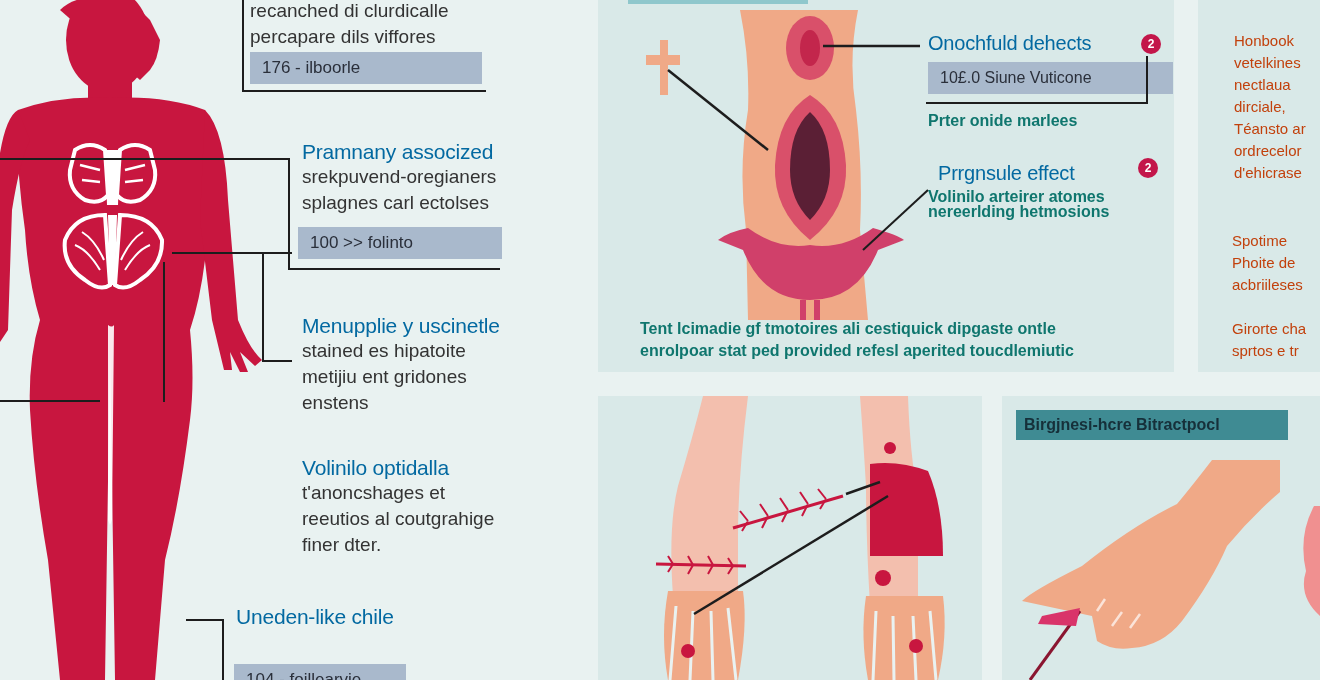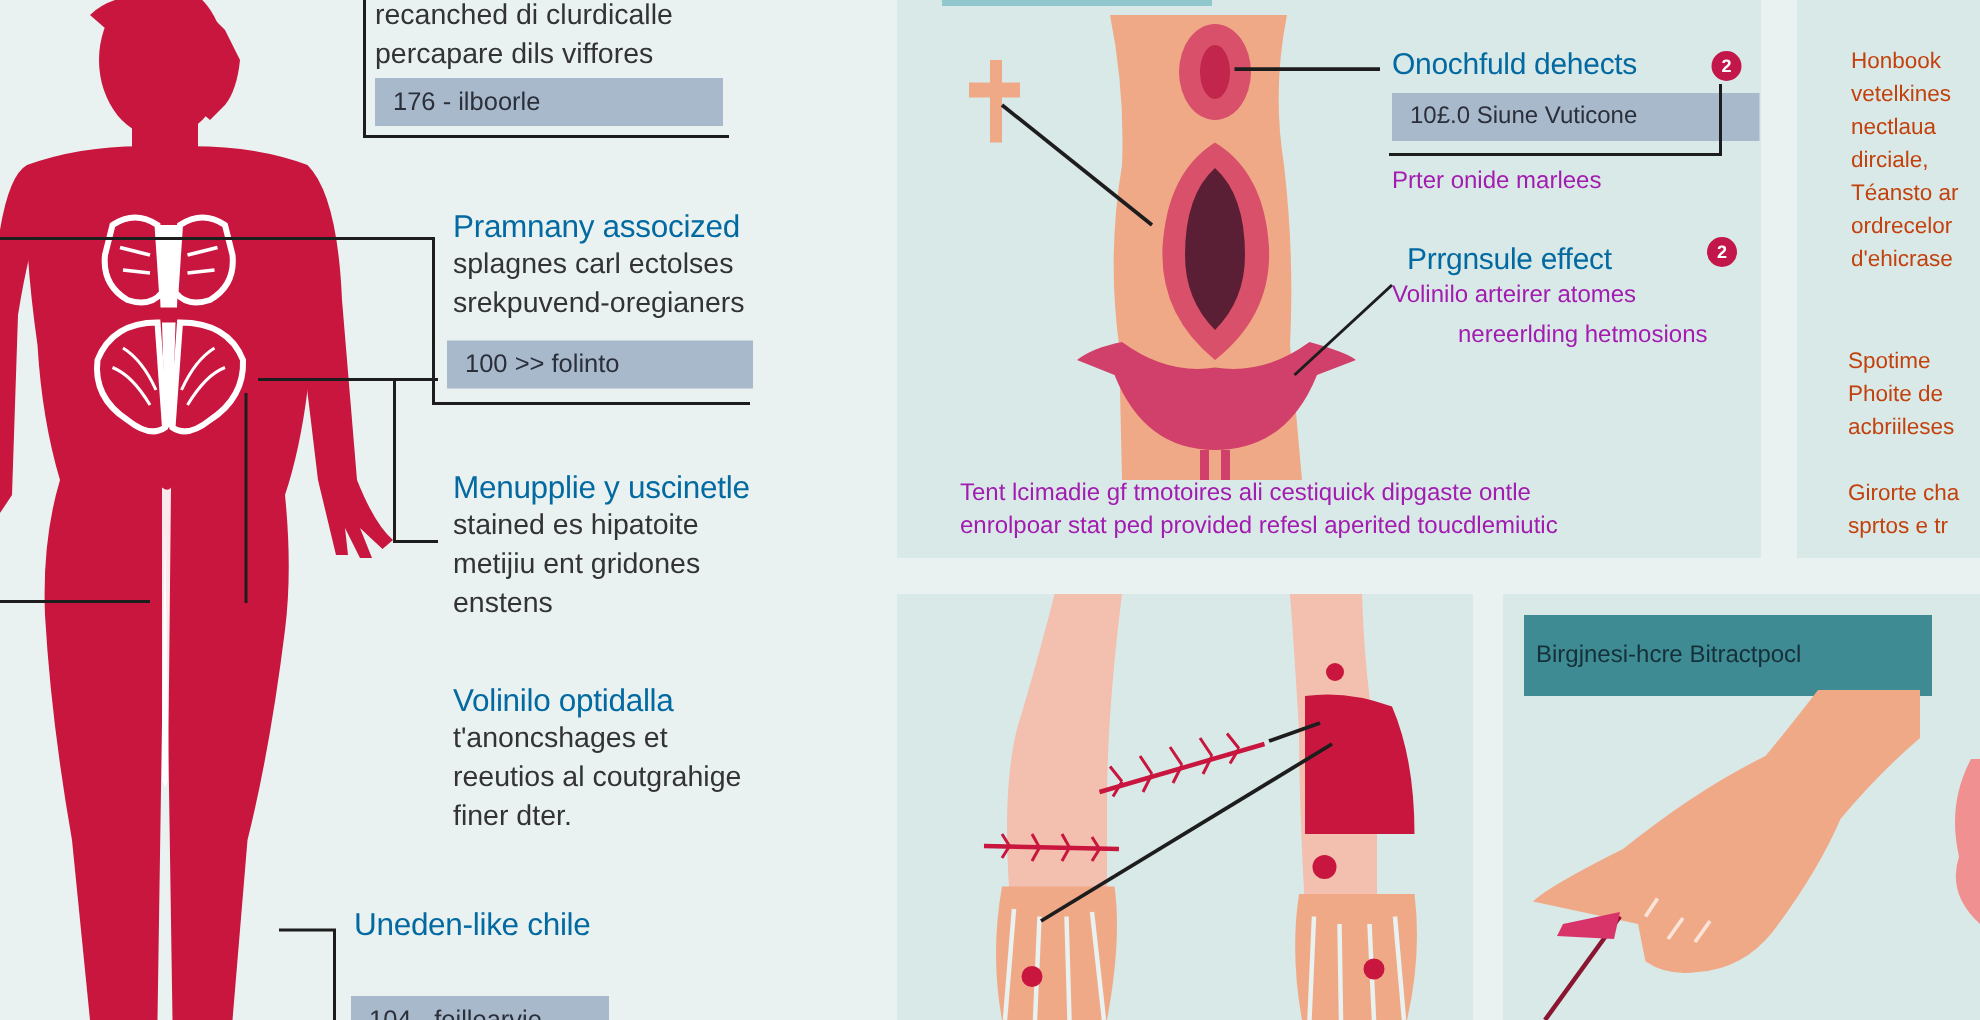--- a/index.html
+++ b/index.html
@@ -7,23 +7,23 @@
   body { background: #e9f2f1; font-family: "Liberation Sans", "DejaVu Sans", sans-serif; color: #222; position: relative; }
 
   .abs { position: absolute; }
   .panel { position: absolute; background: #d9e9e8; }
   .line { position: absolute; background: #1d1d1d; }
 
   .callout-title { font-weight: normal; font-size: 21px; color: #0369a1; white-space: nowrap; letter-spacing: -0.2px; }
   .callout-body { font-size: 19px; color: #333; line-height: 26px; white-space: nowrap; }
   .tag { position: absolute; background: #a9b9cc; color: #2a2f3a; font-size: 17px; padding: 0 12px; line-height: 32px; white-space: nowrap; }
   .badge { position: absolute; width: 20px; height: 20px; border-radius: 50%; background: #c3164a; color: #fff; font-size: 12px; font-weight: bold; text-align: center; line-height: 20px; }
-  .small-body { font-size: 16px; color: #a21caf; line-height: 22px; white-space: nowrap; }
+  .small-body { font-size: 16px; color: #0f766e; line-height: 22px; white-space: nowrap; font-weight: bold; }
   .right-col { font-size: 15px; color: #c2410c; line-height: 22px; white-space: nowrap; }
-  .teal-label { position: absolute; background: #3f8b93; color: #16303a; font-weight: normal; font-size: 16px; padding: 12px 8px; line-height: 30px; white-space: nowrap; }
+  .teal-label { position: absolute; background: #3f8b93; color: #16303a; font-weight: bold; font-size: 16px; padding: 0 8px; line-height: 30px; white-space: nowrap; }
   svg { display: block; }
 </style>
 </head>
 <body>
 
 <div class="abs" style="left:0;top:0;width:300px;height:680px;">
   <svg width="300" height="680" viewBox="0 0 300 680">
 
     <ellipse cx="108" cy="40" rx="42" ry="52" fill="#c8163f"></ellipse>
     <path d="M60 10 Q80 -10 130 0 L150 20 L160 40 Q158 60 150 70 L140 80 Z" fill="#c8163f"></path>
@@ -65,22 +65,22 @@
 <div class="line" style="left:242px;top:90px;width:244px;height:2px;"></div>
 
 <div class="abs" style="left:250px;top:0;">
   <div class="callout-body" style="line-height:26px;margin-top:-2px;">recanched di clurdicalle</div>
   <div class="callout-body">percapare dils viffores</div>
 </div>
 <div class="tag" style="left:250px;top:52px;width:232px;">176 - ilboorle</div>
 
 <div class="abs" style="left:302px;top:140px;">
   <div class="callout-title">Pramnany assocized</div>
+  <div class="callout-body">srekpuvend-oregianers</div>
   <div class="callout-body">splagnes carl ectolses</div>
-  <div class="callout-body">srekpuvend-oregianers</div>
 </div>
 <div class="tag" style="left:298px;top:227px;width:204px;">100 &gt;&gt; folinto</div>
 
 <div class="abs" style="left:302px;top:314px;">
   <div class="callout-title">Menupplie y uscinetle</div>
   <div class="callout-body">stained es hipatoite</div>
   <div class="callout-body">metijiu ent gridones</div>
   <div class="callout-body">enstens</div>
 </div>
 
@@ -121,21 +121,21 @@
   <div class="abs callout-title" style="left:330px;top:32px;font-size:20px;">Onochfuld dehects</div>
   <div class="badge" style="left:543px;top:34px;">2</div>
   <div class="tag" style="left:330px;top:62px;width:245px;font-size:16px;">10£.0 Siune Vuticone</div>
   <div class="line" style="left:548px;top:56px;width:2px;height:48px;"></div>
   <div class="line" style="left:328px;top:102px;width:222px;height:2px;"></div>
   <div class="abs small-body" style="left:330px;top:110px;">Prter onide marlees</div>
 
   <div class="abs callout-title" style="left:340px;top:162px;font-size:20px;">Prrgnsule effect</div>
   <div class="badge" style="left:540px;top:158px;">2</div>
   <div class="abs small-body" style="left:330px;top:186px;">Volinilo arteirer atomes</div>
-  <div class="abs small-body" style="left:330px;top:213px;margin-left:44px;">nereerlding hetmosions</div>
+  <div class="abs small-body" style="left:330px;top:201px;">nereerlding hetmosions</div>
 
   <div class="abs small-body" style="left:42px;top:318px;">Tent lcimadie gf tmotoires ali cestiquick dipgaste ontle</div>
   <div class="abs small-body" style="left:42px;top:340px;">enrolpoar stat ped provided refesl aperited toucdlemiutic</div>
 </div>
 
 <div class="panel" style="left:1198px;top:0;width:130px;height:372px;">
   <div class="abs right-col" style="left:36px;top:30px;">
     <div>Honbook</div>
     <div>vetelkines</div>
     <div>nectlaua</div>

